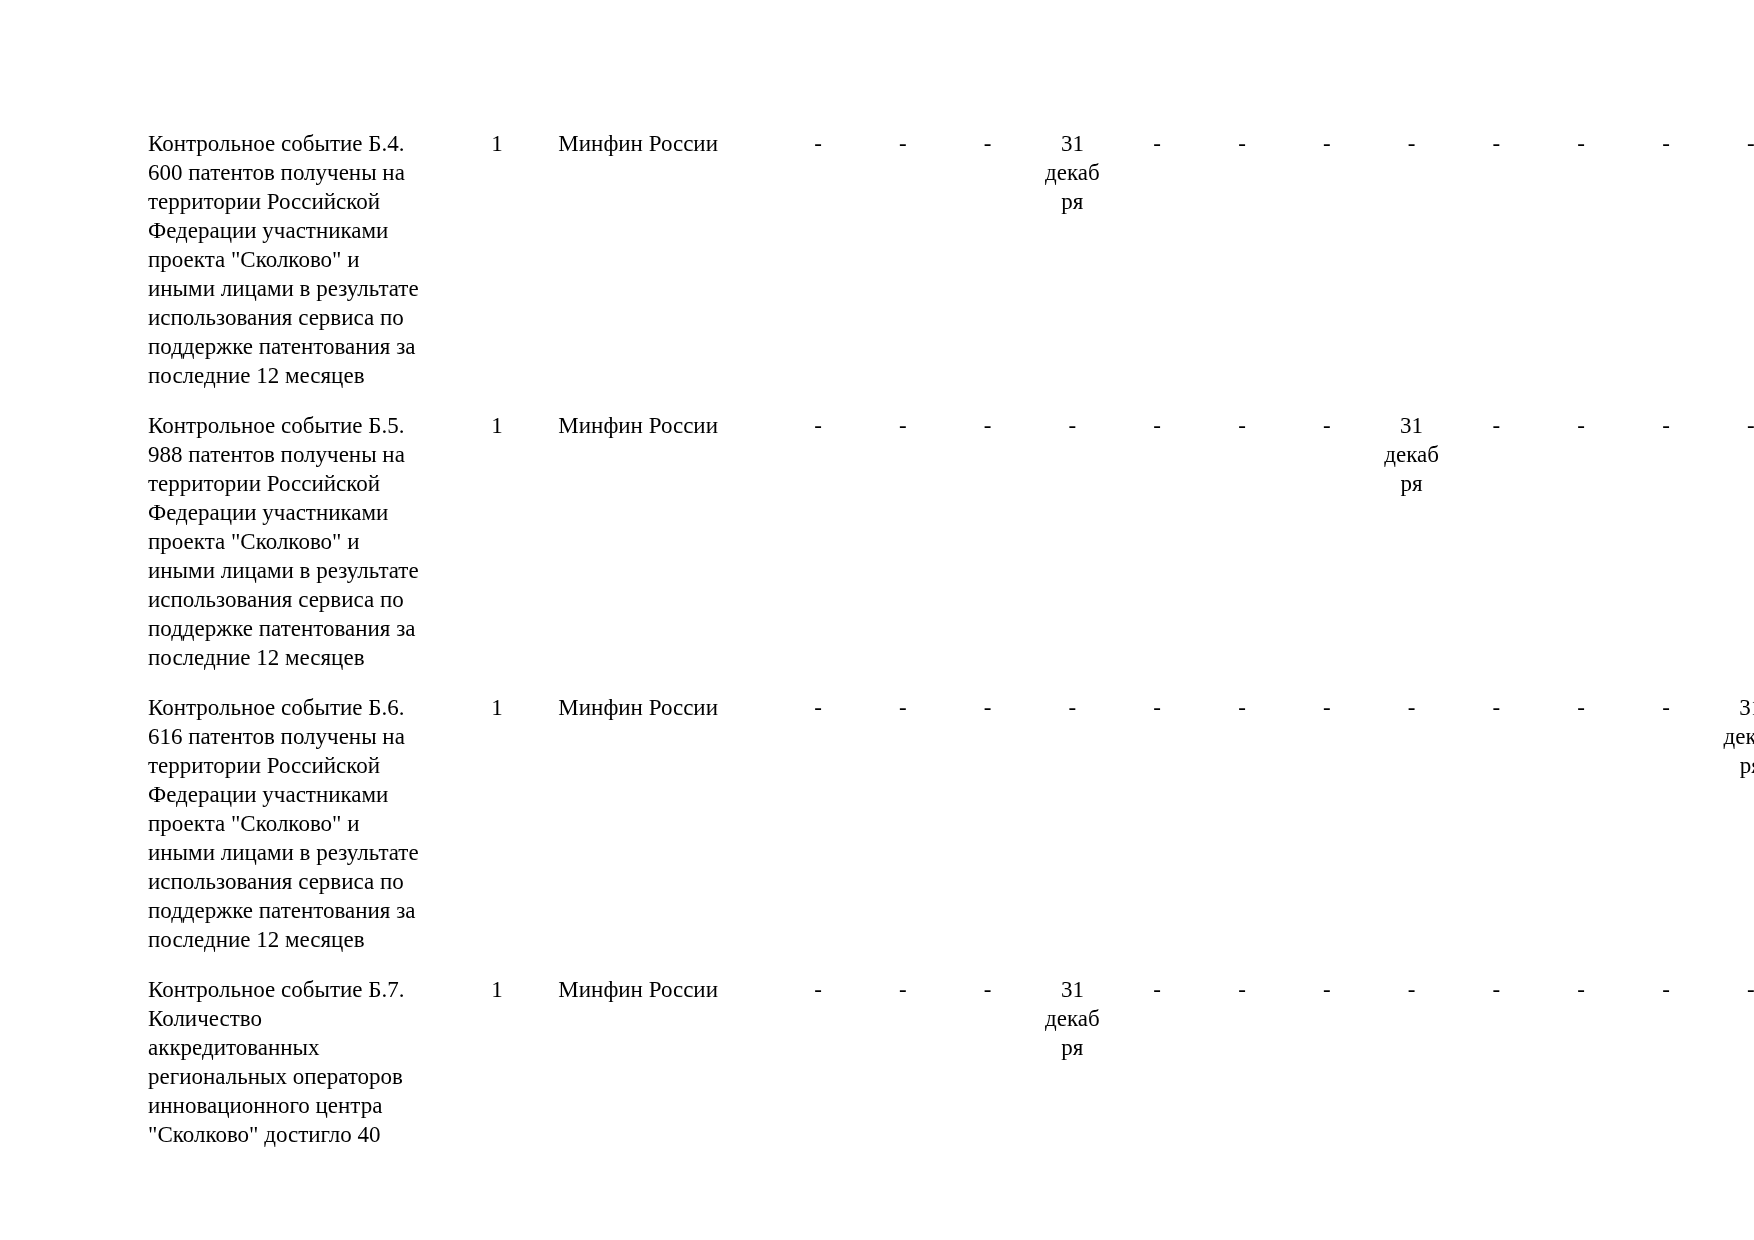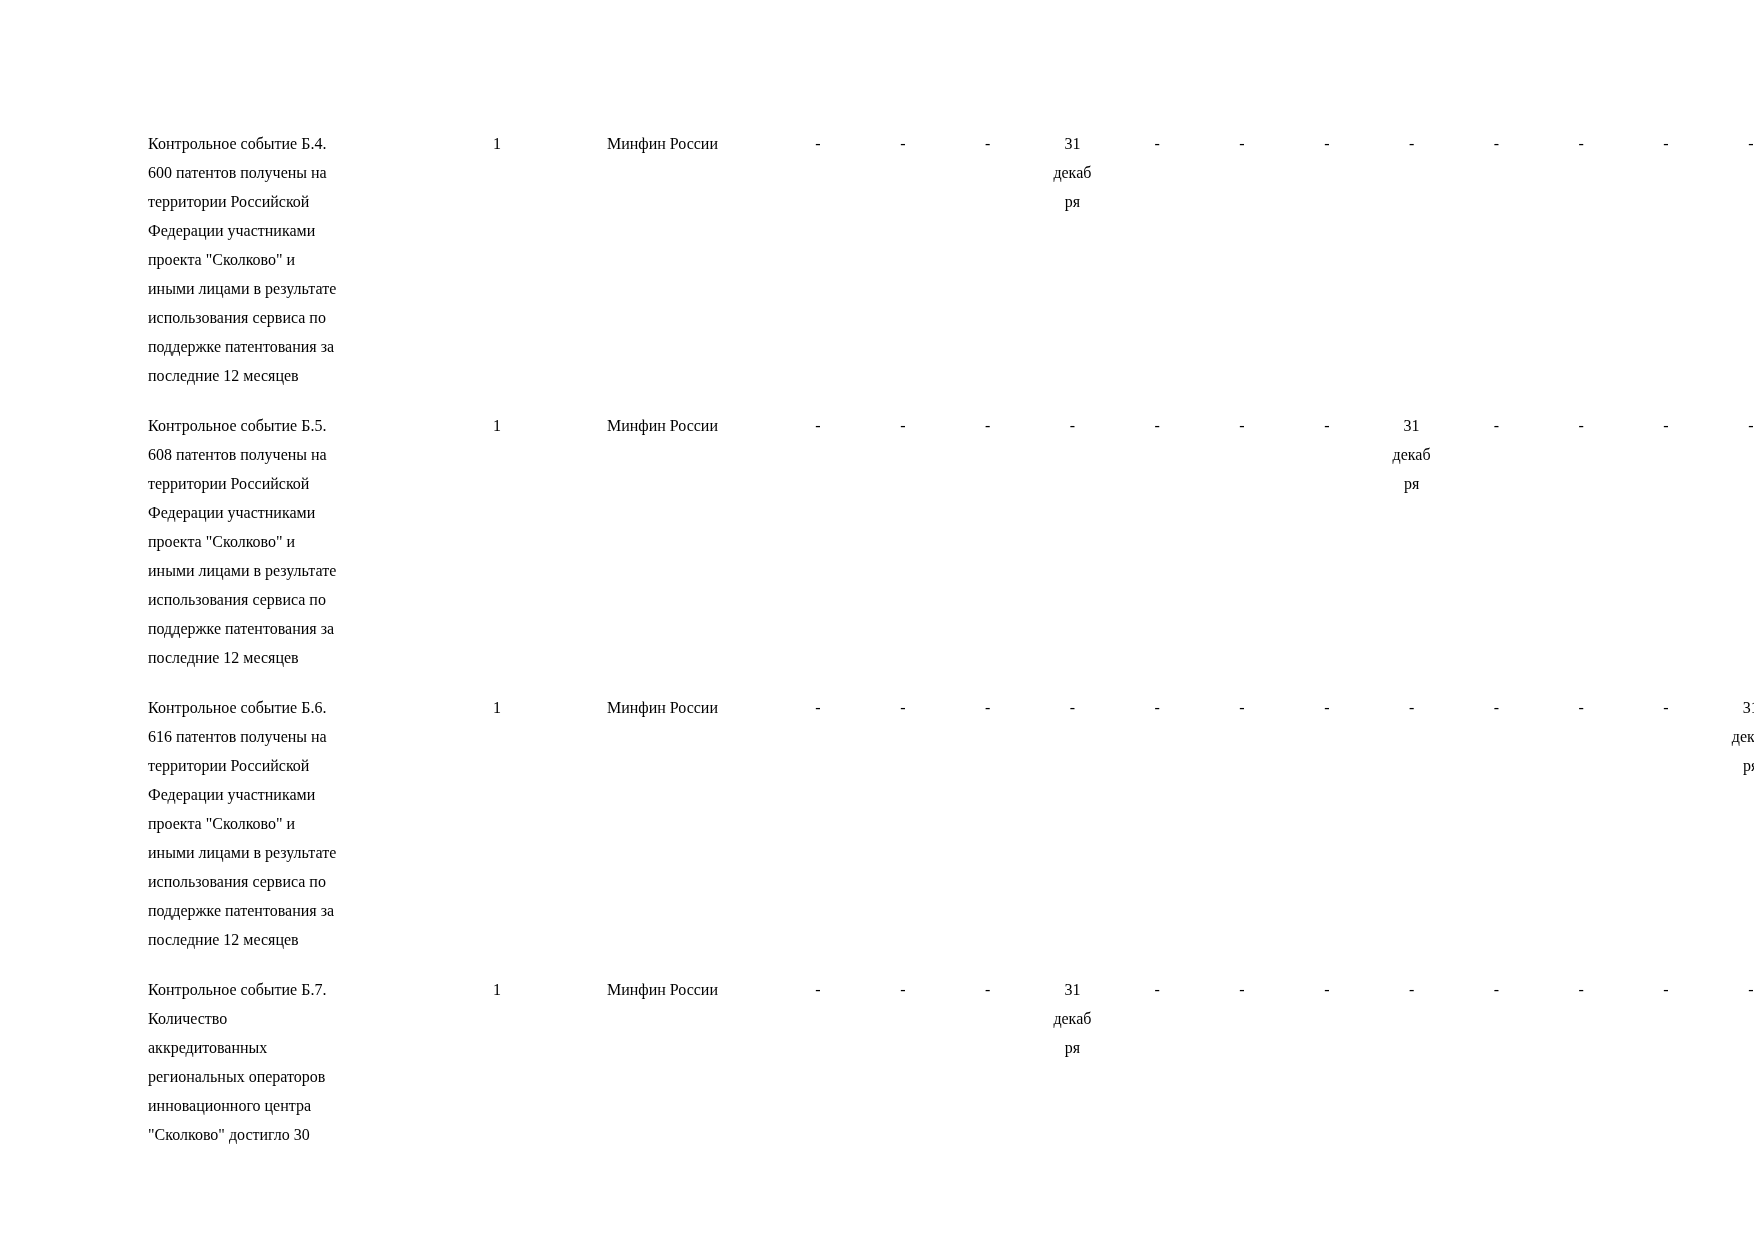--- a/index.html
+++ b/index.html
@@ -7,21 +7,21 @@
     padding: 0;
     background: #ffffff;
   }
   .page {
     position: relative;
     width: 1754px;
     height: 1240px;
     background: #ffffff;
     overflow: hidden;
     font-family: "Liberation Serif", "DejaVu Serif", serif;
-    font-size: 16px;
+    font-size: 23px;
     line-height: 29px;
     color: #000000;
     border-radius: 10px;
   }
   .table-row {
     position: absolute;
     left: 0;
     width: 1754px;
   }
   .cell {
@@ -76,21 +76,21 @@
         <div class="cell val" style="left: 1201px;">-</div>
         <div class="cell val" style="left: 1285.8px;">-</div>
         <div class="cell val" style="left: 1370.6px;">-</div>
         <div class="cell val" style="left: 1455.4px;">-</div>
         <div class="cell val" style="left: 1540.2px;">-</div>
         <div class="cell val" style="left: 1625px;">-</div>
         <div class="cell val" style="left: 1709.8px;">-</div>
       </div>
       <div class="table-row" style="top: 411px;">
         <div class="cell desc">Контрольное событие Б.5.
-608 патентов получены на
+988 патентов получены на
 территории Российской
 Федерации участниками
 проекта "Сколково" и
 иными лицами в результате
 использования сервиса по
 поддержке патентования за
 последние 12 месяцев</div>
         <div class="cell num">1</div>
         <div class="cell exec">Минфин России</div>
         <div class="cell val" style="left: 777px;">-</div>
@@ -134,21 +134,21 @@
         <div class="cell val" style="left: 1709.8px;">31
 декаб
 ря</div>
       </div>
       <div class="table-row" style="top: 975px;">
         <div class="cell desc">Контрольное событие Б.7.
 Количество
 аккредитованных
 региональных операторов
 инновационного центра
-"Сколково" достигло 30</div>
+"Сколково" достигло 40</div>
         <div class="cell num">1</div>
         <div class="cell exec">Минфин России</div>
         <div class="cell val" style="left: 777px;">-</div>
         <div class="cell val" style="left: 861.8px;">-</div>
         <div class="cell val" style="left: 946.6px;">-</div>
         <div class="cell val" style="left: 1031.4px;">31
 декаб
 ря</div>
         <div class="cell val" style="left: 1116.2px;">-</div>
         <div class="cell val" style="left: 1201px;">-</div>

